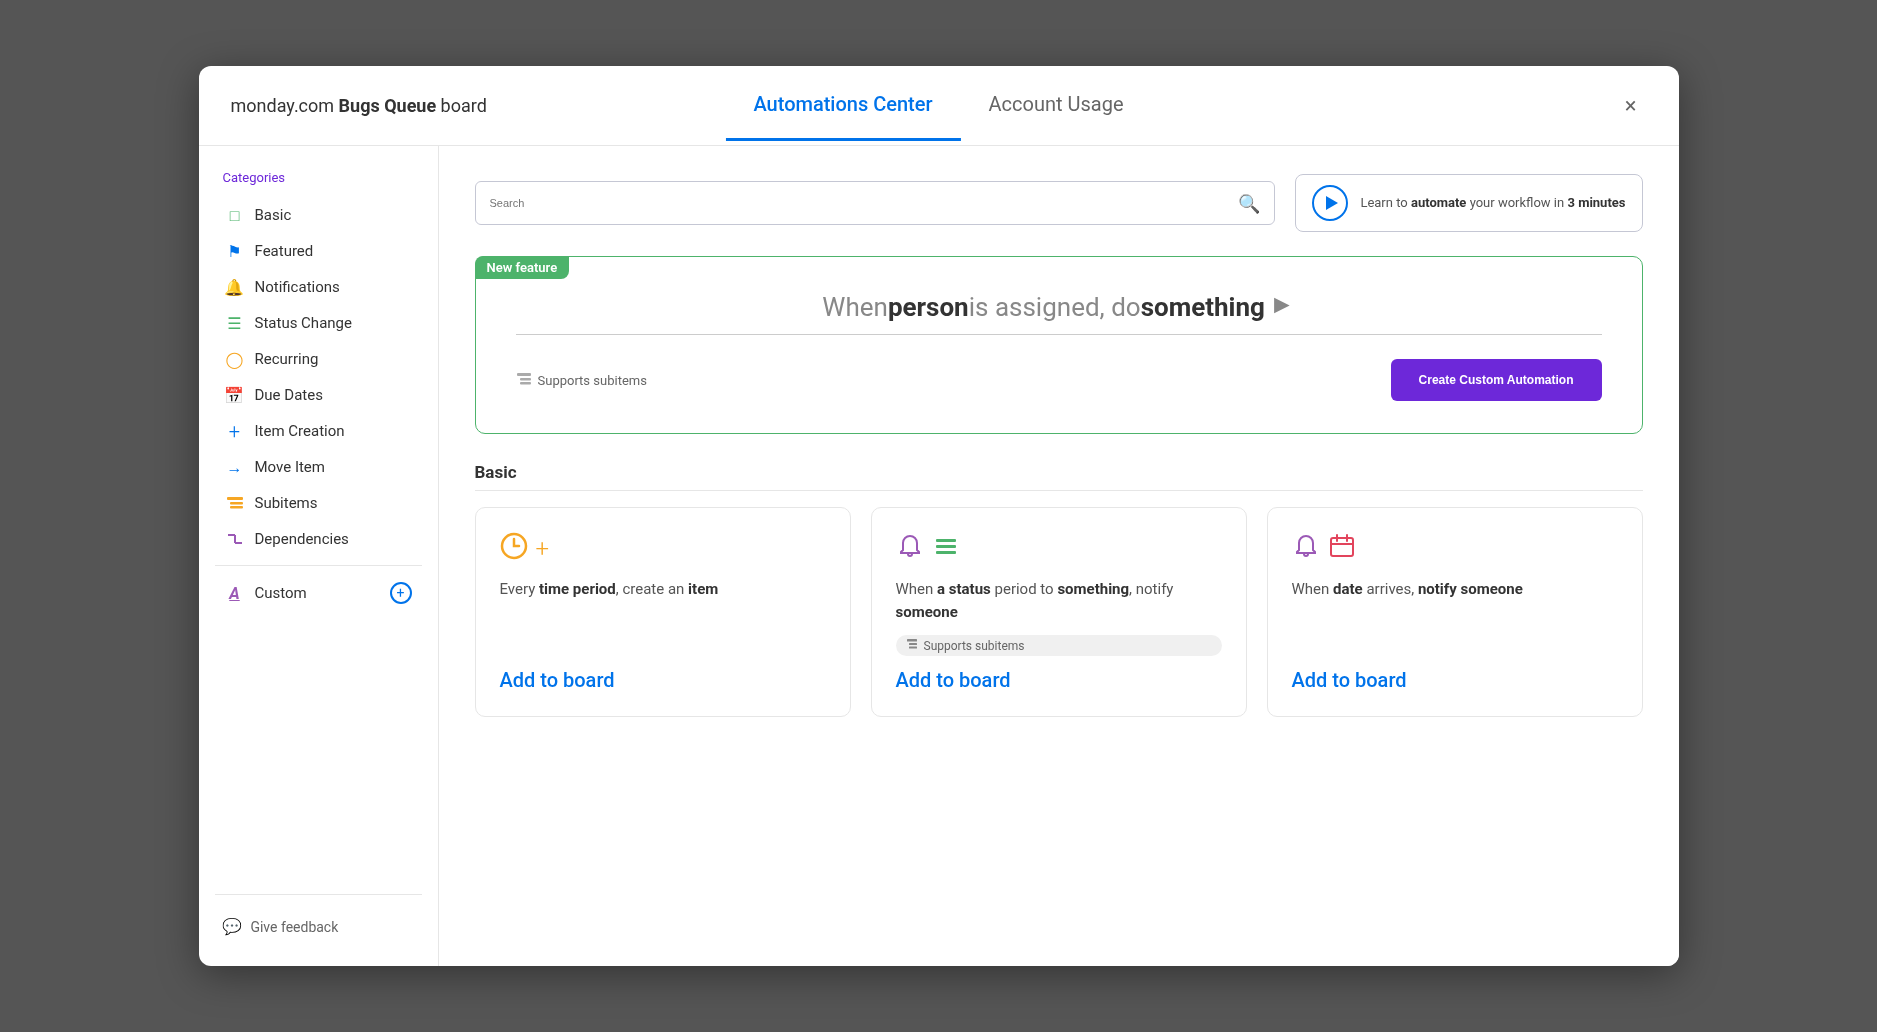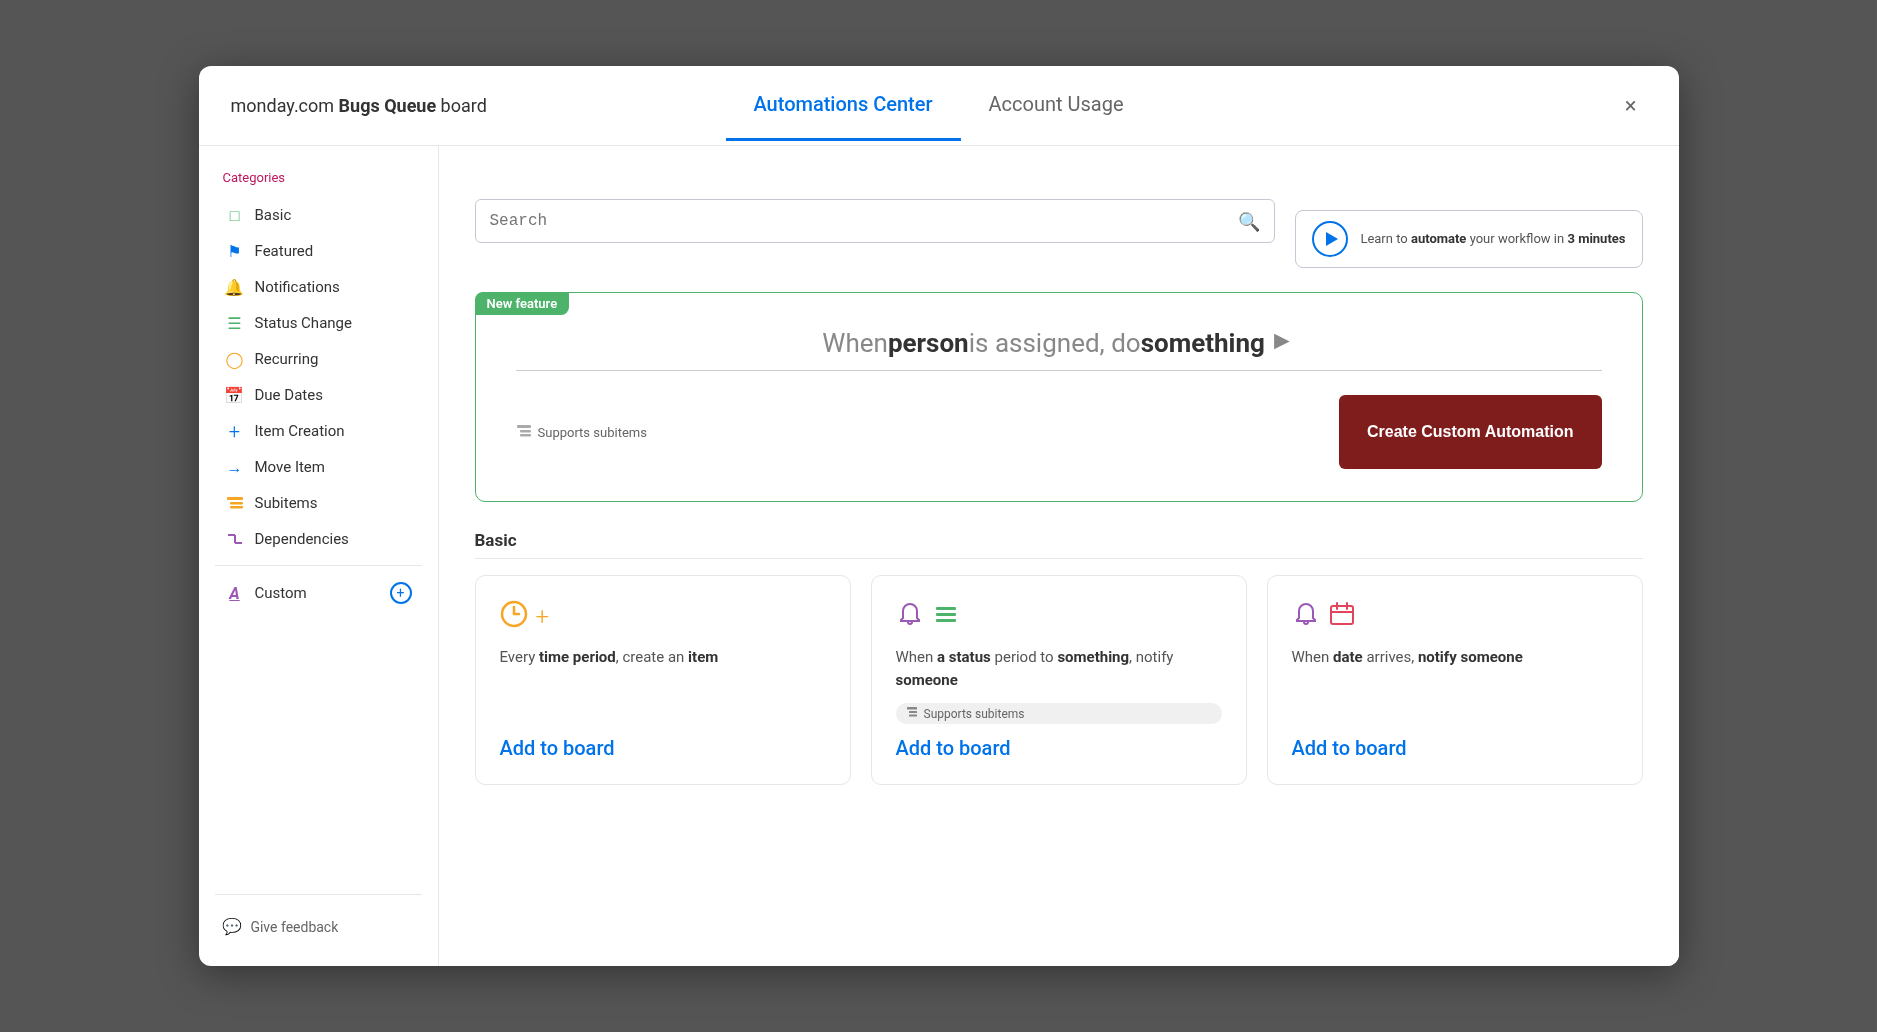--- a/index.html
+++ b/index.html
@@ -80,21 +80,21 @@
       width: 240px;
       flex-shrink: 0;
       padding: 24px 16px;
       border-right: 1px solid #e6e6e6;
       overflow-y: auto;
       display: flex;
       flex-direction: column;
     }
     .sidebar-label {
       font-size: 13px;
-      color: #be185d;
+      color: #6d28d9;
       margin-bottom: 12px;
       padding-left: 8px;
     }
     .sidebar-item {
       display: flex;
       align-items: center;
       gap: 10px;
       padding: 8px 10px;
       border-radius: 6px;
       cursor: pointer;
@@ -165,38 +165,36 @@
       border: 1.5px solid #c5c7d4;
       border-radius: 6px;
       padding: 0 14px;
       height: 44px;
       background: #fff;
     }
     .search-box input {
       flex: 1;
       border: none;
       outline: none;
-      font-size: 16px;
+      font-size: 11px;
       color: #333;
-      font-family: Liberation Mono, monospace;
     }
     .search-icon-svg {
       color: #999;
       font-size: 18px;
     }
     .video-card {
       display: flex;
       align-items: center;
       gap: 12px;
       border: 1.5px solid #c5c7d4;
       border-radius: 8px;
       padding: 10px 16px;
       min-width: 290px;
       cursor: pointer;
-      margin-top: 36px;
     }
     .video-play-btn {
       width: 36px;
       height: 36px;
       border-radius: 50%;
       border: 2px solid #0073ea;
       display: flex;
       align-items: center;
       justify-content: center;
       flex-shrink: 0;
@@ -267,26 +265,26 @@
       width: 100%;
     }
     .supports-subitems {
       display: flex;
       align-items: center;
       gap: 6px;
       font-size: 13px;
       color: #666;
     }
     .create-btn {
-      background: #7f1d1d;
+      background: #6d28d9;
       color: #fff;
       border: none;
       border-radius: 6px;
-      padding: 28px 28px;
-      font-size: 16px;
+      padding: 14px 28px;
+      font-size: 12px;
       font-weight: 600;
       cursor: pointer;
       white-space: nowrap;
     }
     
     .section-heading {
       font-size: 17px;
       font-weight: 700;
       color: #333;
       margin-bottom: 16px;

